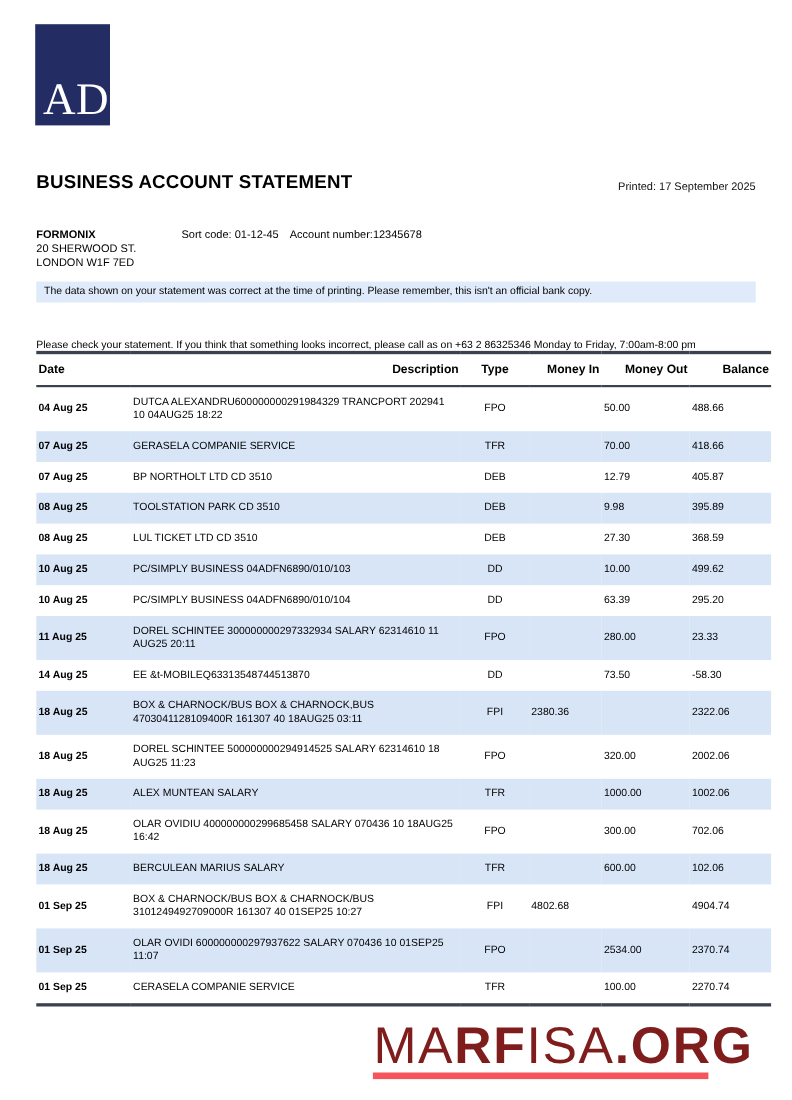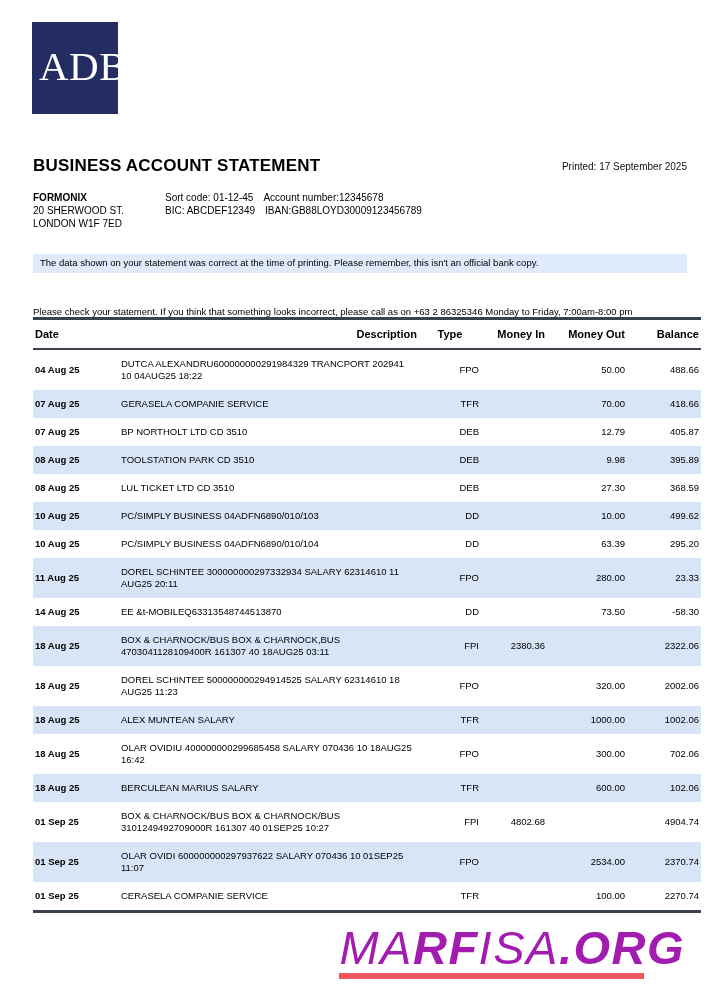--- a/index.html
+++ b/index.html
@@ -8,49 +8,49 @@
     width:720px; height:1000px;
     font-family:"Liberation Sans", sans-serif;
     color:#000;
     position:relative;
     overflow:hidden;
   }
   .page { padding:0 33px; }
 
   
   .adb-logo {
-    width:86px; height:92px;
+    width:68px; height:92px;
     background:#242d63;
     margin-top:22px; margin-left:-1px;
-    display:flex; align-items:center;
+    display:flex; align-items:flex-end;
     padding:0 0 3px 7px;
   }
   .adb-logo-text {
     font-family:"Liberation Serif", serif;
     color:#ffffff; font-size:41px; line-height:1;
     letter-spacing:0.5px;
   }
 
   
   .title-row {
     margin-top:42px;
-    display:flex; justify-content:space-between; align-items:center;
+    display:flex; justify-content:space-between; align-items:flex-end;
   }
   .doc-title { font-size:17px; font-weight:bold; letter-spacing:0.2px; }
   .printed { font-size:10px; color:#111; padding-top:1px;padding-left:26px; }
 
   
-  .info-block { display:flex; margin-top:15px; font-size:10px; line-height:13px; }
+  .info-block { display:flex; margin-top:31px; font-size:10px; line-height:13px; }
   .addr { width:132px; }
   .addr .name { font-weight:bold; }
   .codes .row span { margin-right:10px; }
 
   
   .notice-bar {
-    margin-top:24px;
+    margin-top:10px;
     background:#dfeafa;
     font-size:9.5px; line-height:12px;
     padding:3px 7px 4px 7px;
   }
   .check-notice { margin-top:33px; font-size:9.5px; }
 
   
   table.stmt {
     width:100%;
     border-collapse:collapse;
@@ -71,34 +71,33 @@
   }
   tr.alt td { background:#d7e5f7; }
   .col-date { width:86px; text-align:left; }
   .col-desc { width:300px; text-align:right; }
   .col-type { width:62px; text-align:center; }
   .col-in   { width:66px; text-align:right; }
   .col-out  { width:80px; text-align:right; }
   .col-bal  { width:74px; text-align:right; }
   td.cell-date { font-weight:bold; padding-left:4px; }
   td.cell-description { padding-right:24px; }
-  td.cell-type { text-align:right; }
-  td.cell-money-in, td.cell-money-out, td.cell-balance { text-align:right; padding-right:4px; }
+  td.cell-type { text-align:center; }
+  td.cell-money-in, td.cell-money-out, td.cell-balance { text-align:left; padding-right:4px; }
   th.col-date { padding-left:4px; }
   th.col-in, th.col-out, th.col-bal { text-align:right; padding-right:4px; }
   th.col-type { text-align:center; }
 
   
   .footer { margin-top:10px; display:flex; justify-content:flex-end; padding-right:2px; }
   .marfisa-wrap { display:inline-block; }
   .marfisa-text {
     font-size:47px; line-height:1.05;
-    color:#a21caf; letter-spacing:1.5px;
+    color:#7f1d1d; letter-spacing:1.5px;
     white-space:nowrap;
-    font-style:italic;
   }
   .w-light { font-weight:400; }
   .w-bold  { font-weight:700; }
   .marfisa-underline {
     height:6px; background:#f4555d;
     width:88%; margin-top:1px;
   }
 </style>
 </head>
 <body>
@@ -116,23 +115,20 @@
 
   <div class="info-block">
     <div class="addr">
       <div class="name">FORMONIX</div>
       <div>20 SHERWOOD ST.</div>
       <div>LONDON W1F 7ED</div>
     </div>
     <div class="codes">
       <div class="row">
         <span>Sort code: 01-12-45</span><span>Account number:12345678</span>
-      </div>
-      <div class="row">
-        <span>BIC: ABCDEF12349</span><span>IBAN:GB88LOYD30009123456789</span>
       </div>
     </div>
   </div>
 
   <div class="notice-bar">The data shown on your statement was correct at the time of printing. Please remember, this isn't an official bank copy.</div>
 
   <div class="check-notice">Please check your statement. If you think that something looks incorrect, please call as on +63 2 86325346 Monday to Friday, 7:00am-8:00 pm</div>
 
   <table class="stmt">
     <thead>

